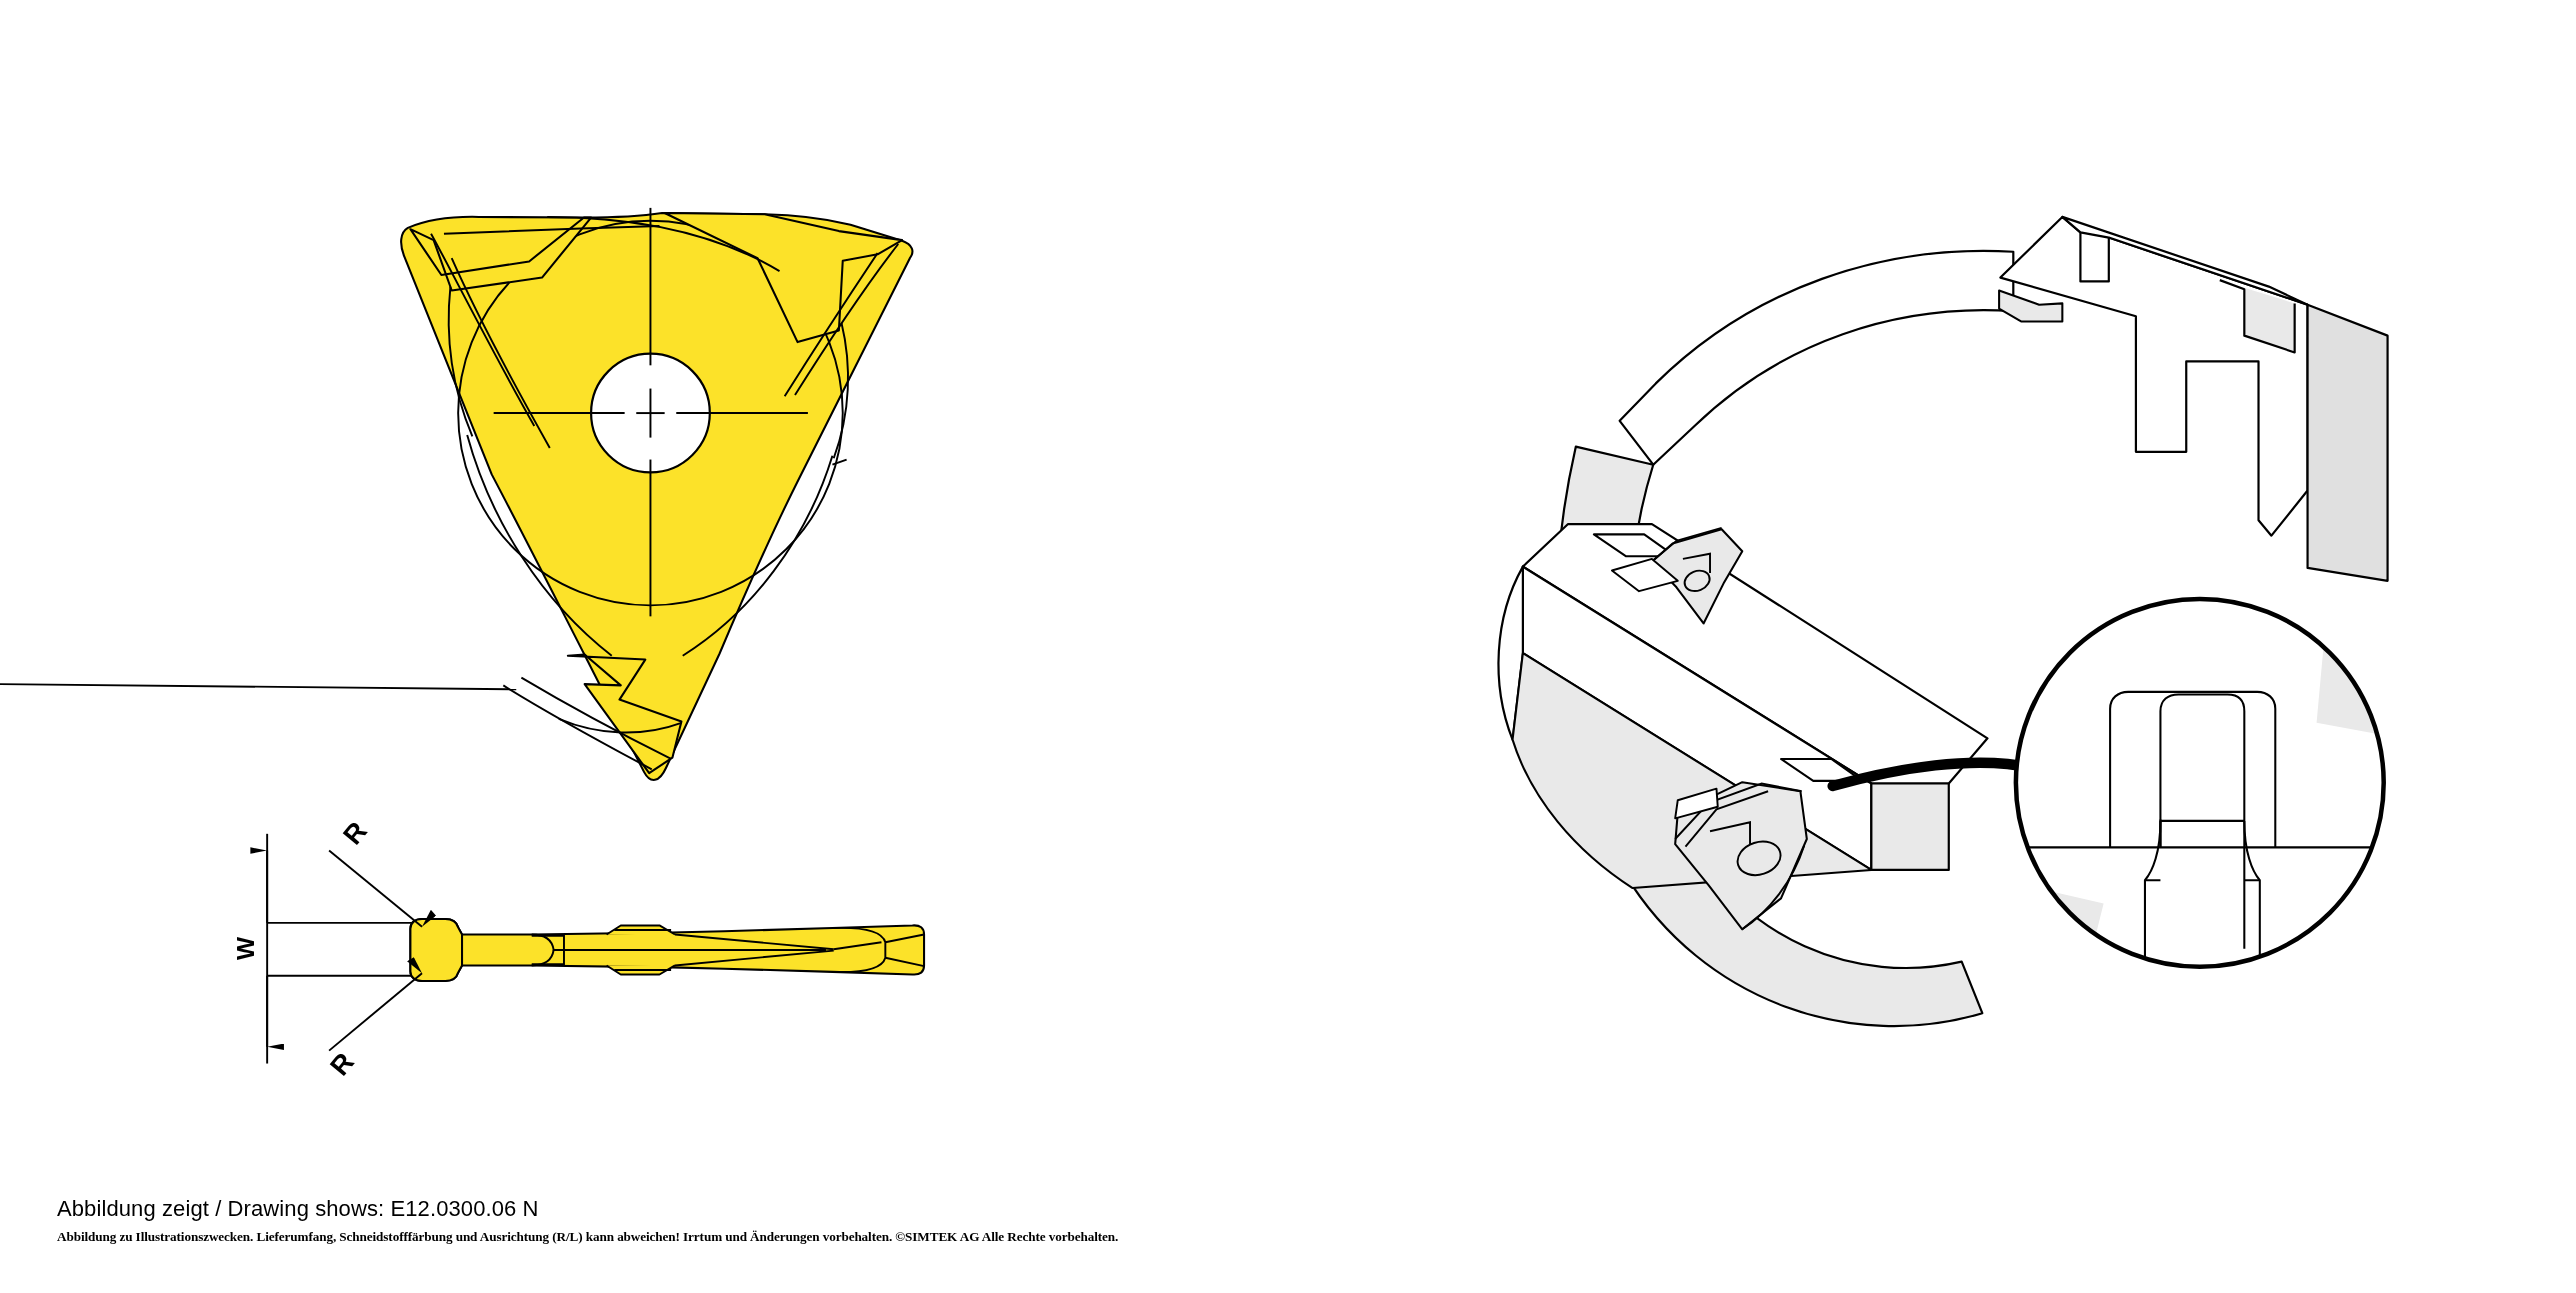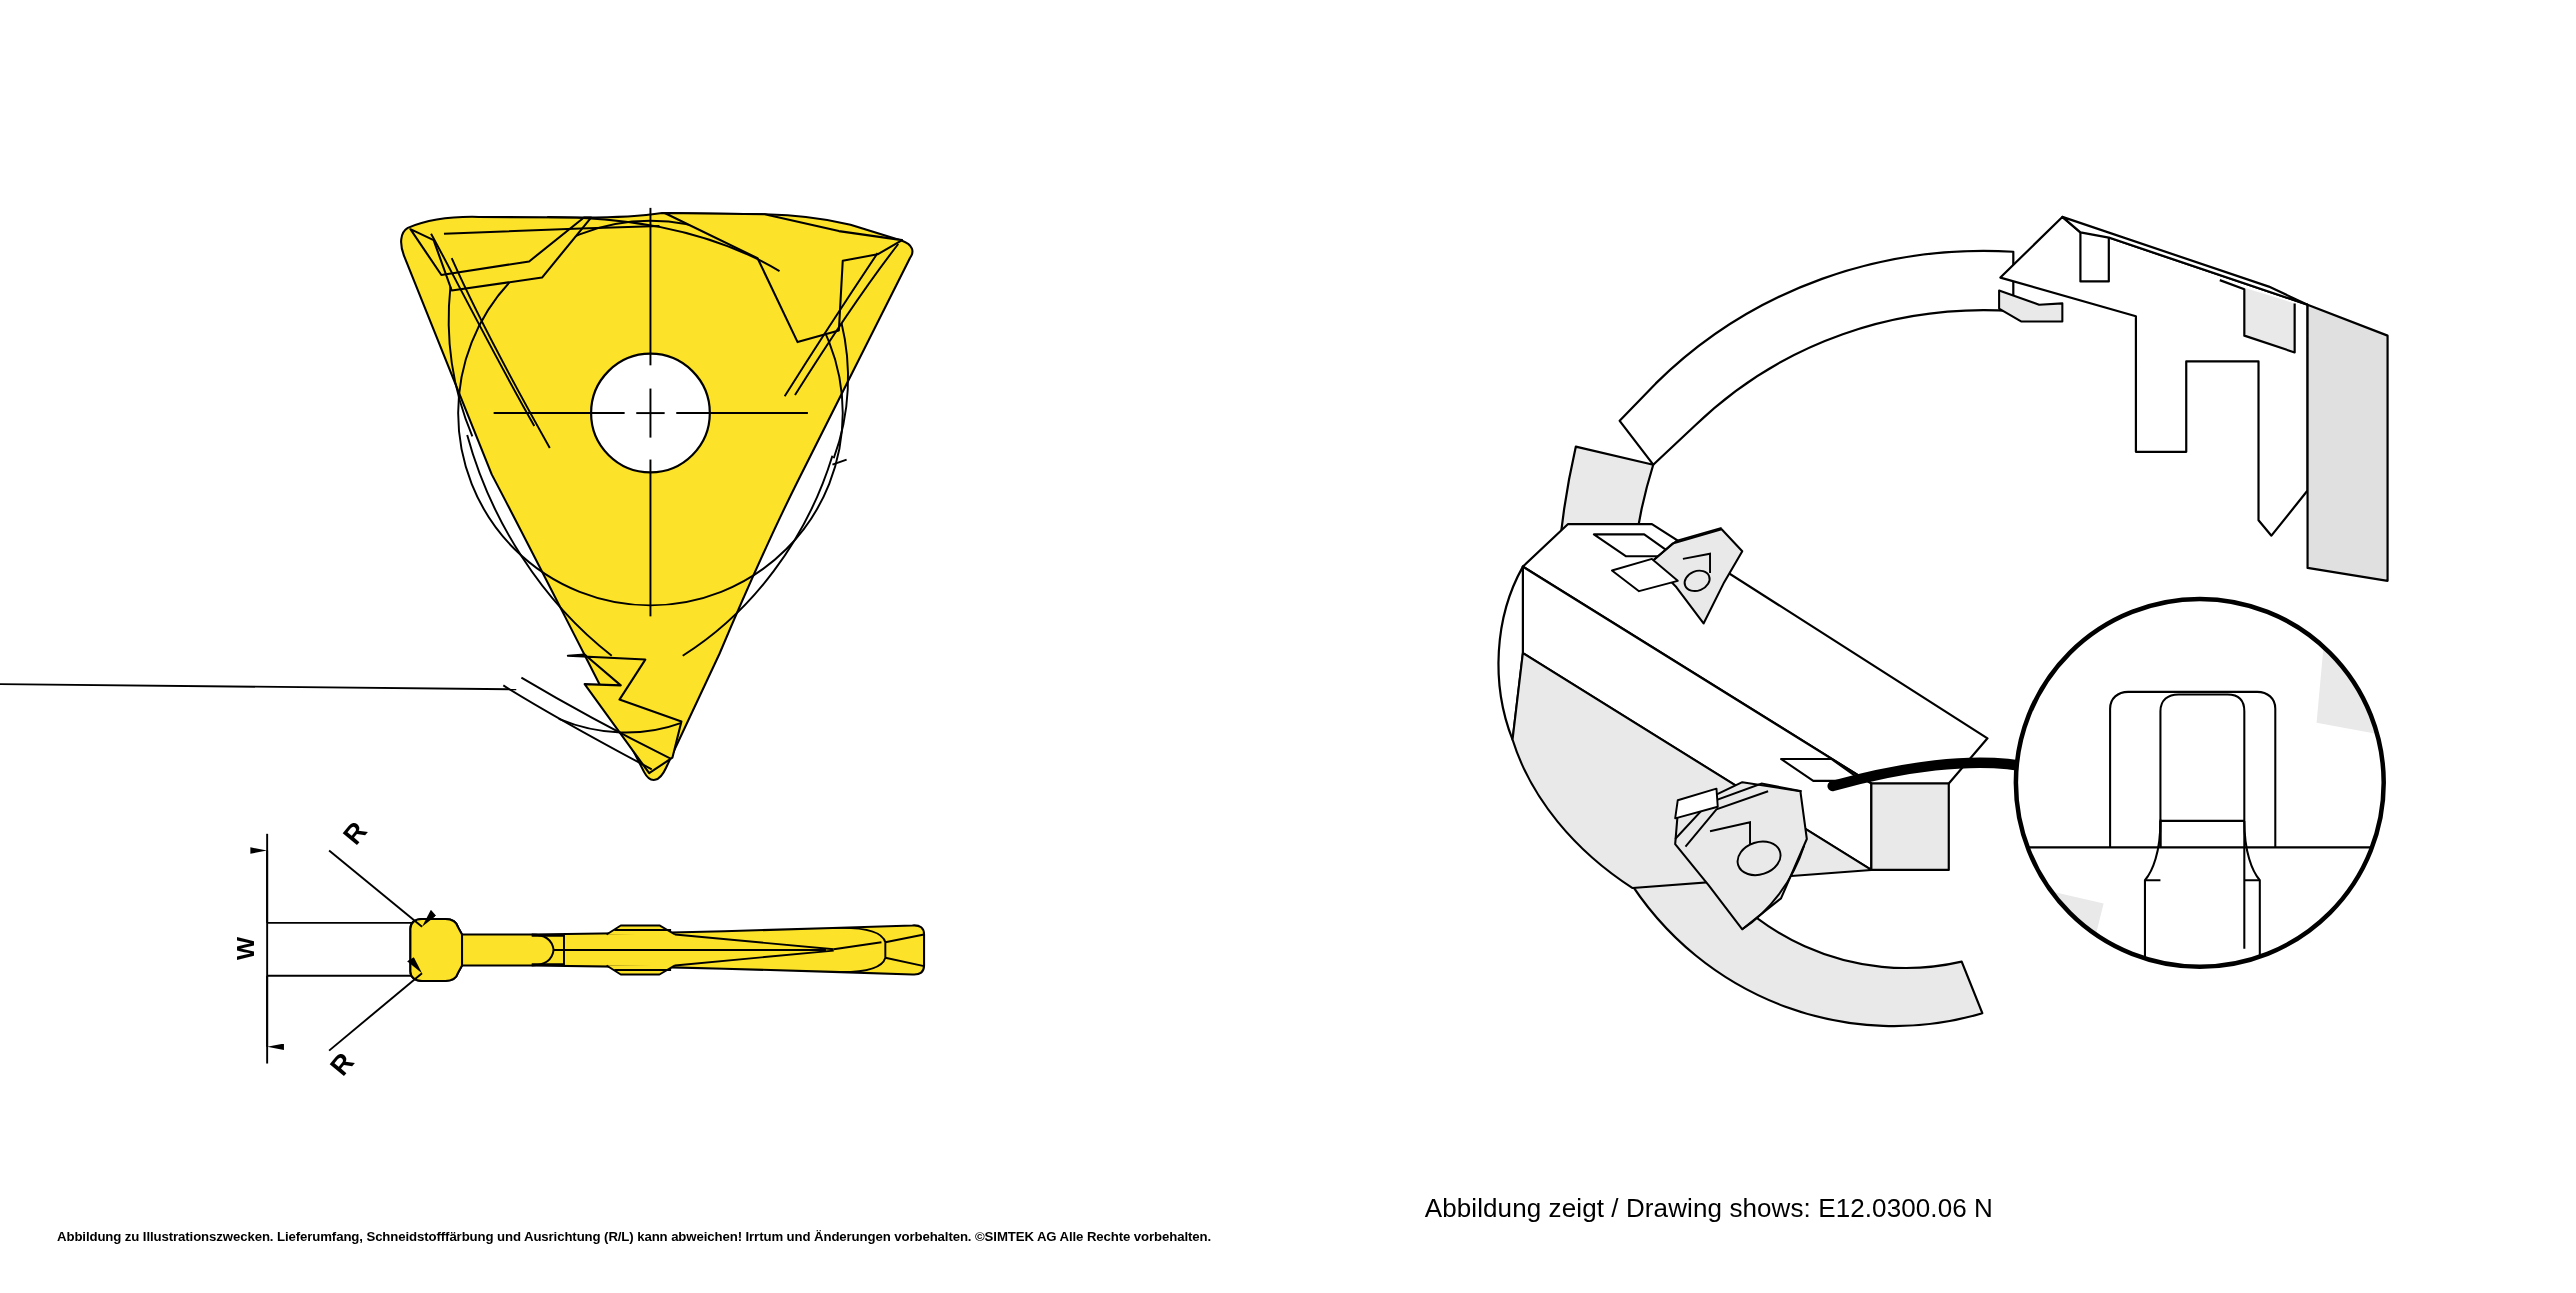--- a/index.html
+++ b/index.html
@@ -38,30 +38,29 @@
 
   
   #footer {
     position: absolute;
     left: 57px;
     top: 1195px;
     width: 1936px;
   }
   .foot-title {
     font-family: "Liberation Sans", sans-serif;
-    font-size: 26px;
+    font-size: 22px;
     font-weight: 400;
     line-height: 27px;
     letter-spacing: 0.1px;
     color: #000;
     white-space: nowrap;
-    text-align: right;
   }
   .foot-small {
-    font-family: Liberation Sans, sans-serif;
+    font-family: Liberation Serif, serif;
     font-size: 13.2px;
     font-weight: 700;
     line-height: 20px;
     letter-spacing: -0.1px;
     color: #000;
     white-space: nowrap;
   }
   .foot-small.first { margin-top: 5.2px; }
 </style>
 </head>

